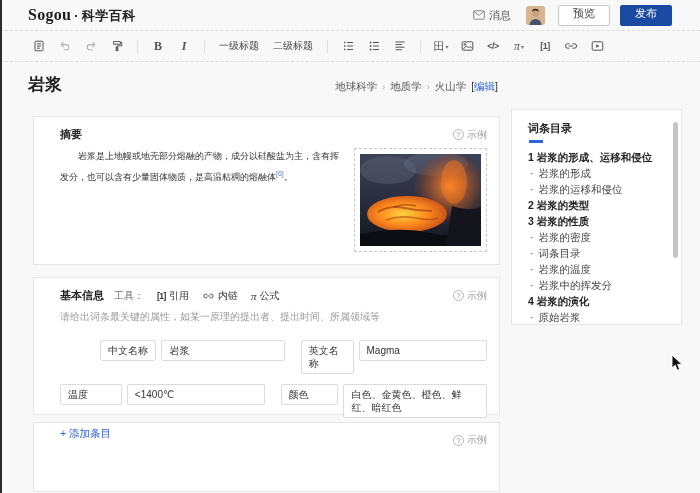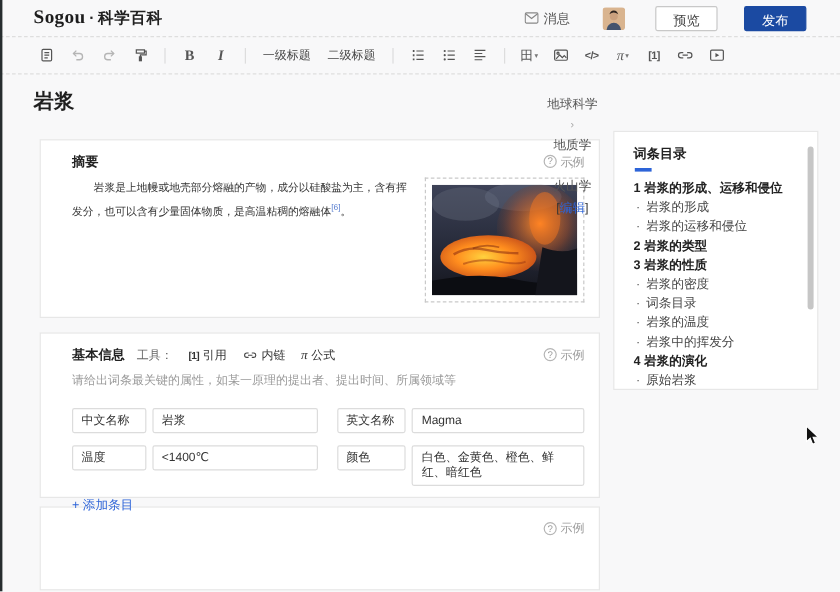--- a/index.html
+++ b/index.html
@@ -14,25 +14,25 @@
 
   
   .header {
     height:31px; display:flex; align-items:center;
     padding:0 28px 0 28px; border-bottom:1px dashed #dedede;
   }
   .logo { display:flex; align-items:baseline; cursor:default; }
   .logo-en { font-family:"Liberation Serif","DejaVu Serif",serif; font-weight:bold; font-size:16px; color:#1d1d1d; letter-spacing:.3px; }
   .logo-sep { font-weight:bold; font-size:13px; margin:0 3px; color:#222; }
   .logo-cn { font-size:13px; font-weight:bold; color:#222; letter-spacing:.5px; }
-  .header-right { margin-left:auto; display:flex; align-items:center;gap:12px; }
+  .header-right { margin-left:auto; display:flex; align-items:center; }
   .msg { display:flex; align-items:center; gap:4px; font-size:11px; color:#555; cursor:pointer; }
   .msg svg { display:block; }
   .avatar { width:19px; height:19px; border-radius:3px; overflow:hidden; margin:0 13px 0 15px; cursor:pointer; }
-  .btn { height:21px; padding:0 14px; font-size:11px; border-radius:2px; display:flex; align-items:flex-end; cursor:pointer; }
+  .btn { height:21px; padding:0 14px; font-size:11px; border-radius:2px; display:flex; align-items:flex-start; cursor:pointer; }
   .btn-preview { background:#fff; border:1px solid #c8c8c8; color:#444; margin-right:10px; }
   .btn-publish { background:#1b4aa2; border:1px solid #1b4aa2; color:#fff; }
 
   
   .toolbar {
     height:31px; display:flex; align-items:center;
     padding-left:26px; border-bottom:1px dashed #dedede;
   }
   .tb-item { display:flex; align-items:center; justify-content:center; min-width:16px; height:20px;
     margin:0 5px; cursor:pointer; color:#555; }
@@ -45,21 +45,21 @@
   .tb-table { font-size:11px; }
   .tb-caret { font-size:6px; color:#777; margin-left:1px; }
   .tb-code { font-size:9px; font-weight:bold; letter-spacing:-.5px; }
   .tb-pi { font-family:"Liberation Serif","DejaVu Serif",serif; font-size:12px; font-style:italic; }
   .tb-ref { font-size:9px; font-weight:bold; letter-spacing:-.5px; }
 
   
   .titlebar { position:relative; height:47px; }
   .page-title { position:absolute; left:28px; top:11px; font-size:17px; font-weight:bold; color:#1f1f1f; }
   .breadcrumb { position:absolute; right:202px; top:18px; font-size:10.5px; color:#555;
-    display:flex; align-items:center; gap:5px; white-space:nowrap;flex-direction:column; }
+    display:flex; align-items:center; gap:5px; white-space:nowrap; }
   .crumb { cursor:pointer; }
   .crumb-sep { color:#aaa; font-size:9px; }
   .edit-link { cursor:pointer; }
   .edit-bracket { color:#333; }
   .edit-text { color:#2d64d8; }
 
   
   .main { display:flex; align-items:flex-start; padding-left:33px; }
   .content-col { width:467px; margin-top:7px; }
   .card { background:#fff; border:1px solid #e7e7e7; }
@@ -80,21 +80,21 @@
 
   
   .card-infobox { height:138px; padding:10px 12px 0 26px; margin-top:12px; }
   .tools-area { display:flex; align-items:center; margin-left:10px; gap:13px; }
   .tools-label { font-size:10px; color:#666; }
   .tool-item { display:flex; align-items:center; gap:3px; font-size:10px; color:#333; cursor:pointer; }
   .tool-glyph { font-size:8.5px; font-weight:bold; letter-spacing:-.5px; }
   .tool-pi-glyph { font-family:"Liberation Serif","DejaVu Serif",serif; font-size:11px; font-style:italic; }
   .hint { font-size:10px; color:#9a9a9a; margin-top:7px; }
   .field-row { display:flex; align-items:flex-start; margin-top:10px; }
-  .field-row.first { margin-top:16px; }
+  .field-row.first { margin-top:16px;margin-left:40px; }
   .fbox { border:1px solid #dcdcdc; border-radius:2px; background:#fff; min-height:19px;
     padding:3px 7px; font-size:10px; line-height:13px; color:#333; cursor:text; }
   .f-label1 { width:62px; margin-right:5px; }
   .f-value1 { width:138px; margin-right:16px; }
   .f-label2 { width:58px; margin-right:5px; }
   .f-value2 { width:144px; }
   .add-entry { margin-top:9px; font-size:10.5px; color:#2d64d8; cursor:pointer; display:inline-block;text-align:right; }
 
   
   .card-extra { height:70px; padding:10px 12px 0 26px; margin-top:7px; }

